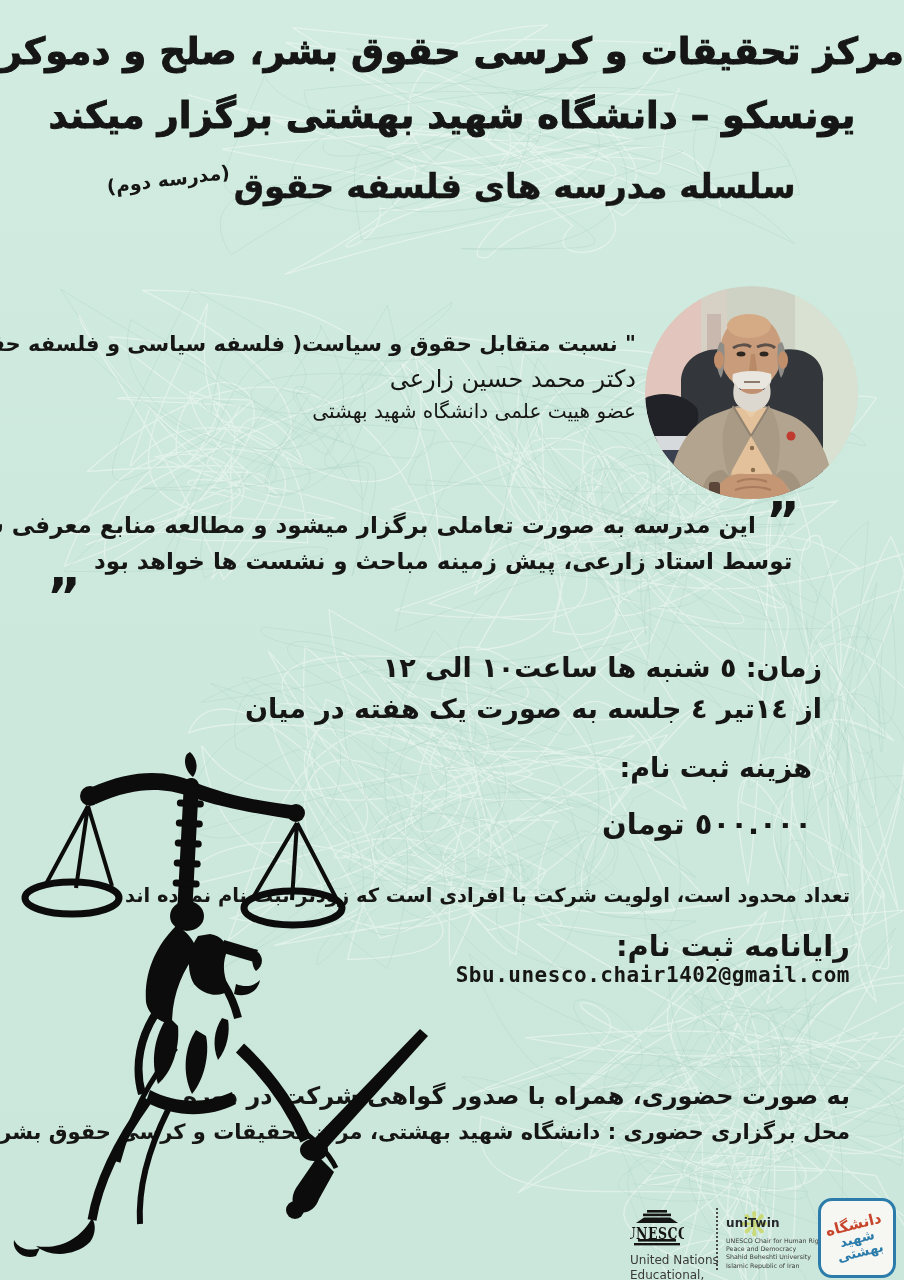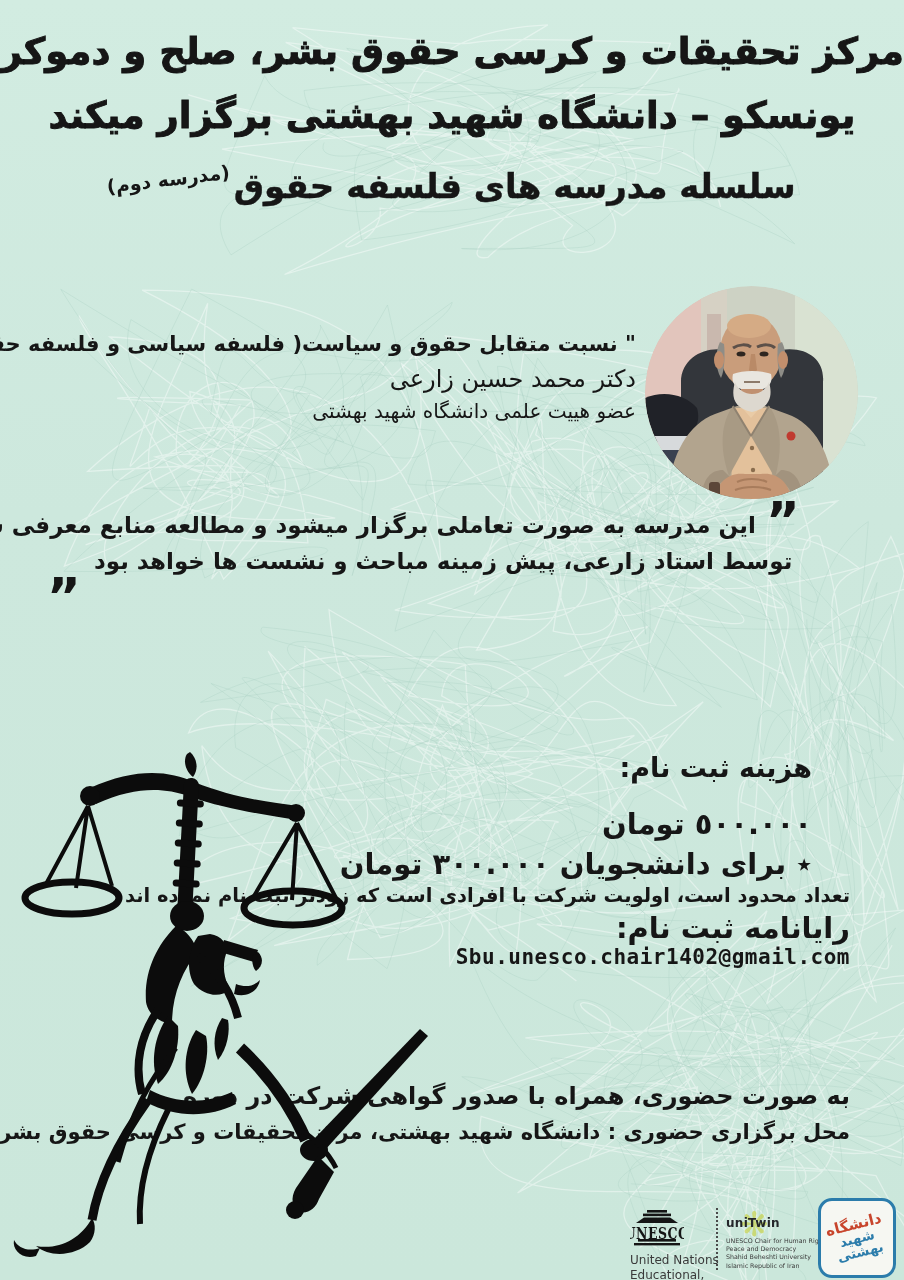--- a/index.html
+++ b/index.html
@@ -35,21 +35,21 @@
   .sched{text-align:right;}
   .sched div{font-size:27px;font-weight:bold;line-height:1.5;}
 
   .fees{text-align:right;}
   .fees .h{font-size:27px;font-weight:bold;}
   .fees .v{font-size:29px;font-weight:bold;margin-top:24px;}
   .fees .v2{font-size:29px;font-weight:bold;margin-top:6px;}
 
   .regblock{text-align:right;}
   .regblock .note{font-size:19.5px;font-weight:bold;}
-  .regblock .h{font-size:29px;font-weight:bold;margin-top:4px;}
+  .regblock .h{font-size:29px;font-weight:bold;margin-top:22px;}
   .regblock .email{direction:ltr;font-family:"DejaVu Sans Mono",monospace;font-size:21px;font-weight:bold;padding-left:48px;letter-spacing:.5px;}
 
   .foot{text-align:right;}
   .foot .f1{font-size:24px;font-weight:bold;padding-left:64px;}
   .foot .f2{font-size:21px;font-weight:bold;margin-top:10px;}
 
   .photo{position:absolute;left:645px;top:286px;width:213px;height:213px;border-radius:50%;overflow:hidden;}
 
   .logos{position:absolute;left:0;top:1198px;width:904px;height:82px;direction:ltr;}
   .unesco-block{position:absolute;left:630px;top:12px;width:90px;text-align:left;}
@@ -146,25 +146,28 @@
     <div class="topic">" نسبت متقابل حقوق و سیاست( فلسفه سیاسی و فلسفه حقوق) "</div>
     <div class="name">دکتر محمد حسین زارعی</div>
     <div class="aff">عضو هییت علمی دانشگاه شهید بهشتی</div>
   </div>
 
   <div class="abs quote" style="top:512px;">
     <div class="l1"><span class="qmark open">”</span><span>این مدرسه به صورت تعاملی برگزار میشود و مطالعه منابع معرفی شده</span></div>
     <div class="l2"><span>توسط استاد زارعی، پیش زمینه مباحث و نشست ها خواهد بود</span><span class="qmark close">„</span></div>
   </div>
 
+  <div class="abs sched" style="top:648px;right:82px;">
+    <div>زمان: ٥ شنبه ها ساعت١٠ الی ١٢</div>
+    <div>از ١٤تیر ٤ جلسه به صورت یک هفته در میان</div>
+  </div>
 
   <div class="abs fees" style="top:752px;right:92px;">
     <div class="h">هزینه ثبت نام:</div>
     <div class="v">٥٠٠.٠٠٠ تومان</div>
-    <div class="v2">٭ برای دانشجویان ٣٠٠.٠٠٠ تومان</div>
   </div>
 
   <div class="abs regblock" style="top:884px;right:54px;">
     <div class="note">تعداد محدود است، اولویت شرکت با افرادی است که زودتر ثبت نام نموده اند</div>
     <div class="h">رایانامه ثبت نام:</div>
     <div class="email">Sbu.unesco.chair1402@gmail.com</div>
   </div>
 
   <div class="abs foot" style="top:1082px;right:54px;">
     <div class="f1">به صورت حضوری، همراه با صدور گواهی شرکت در دوره</div>

